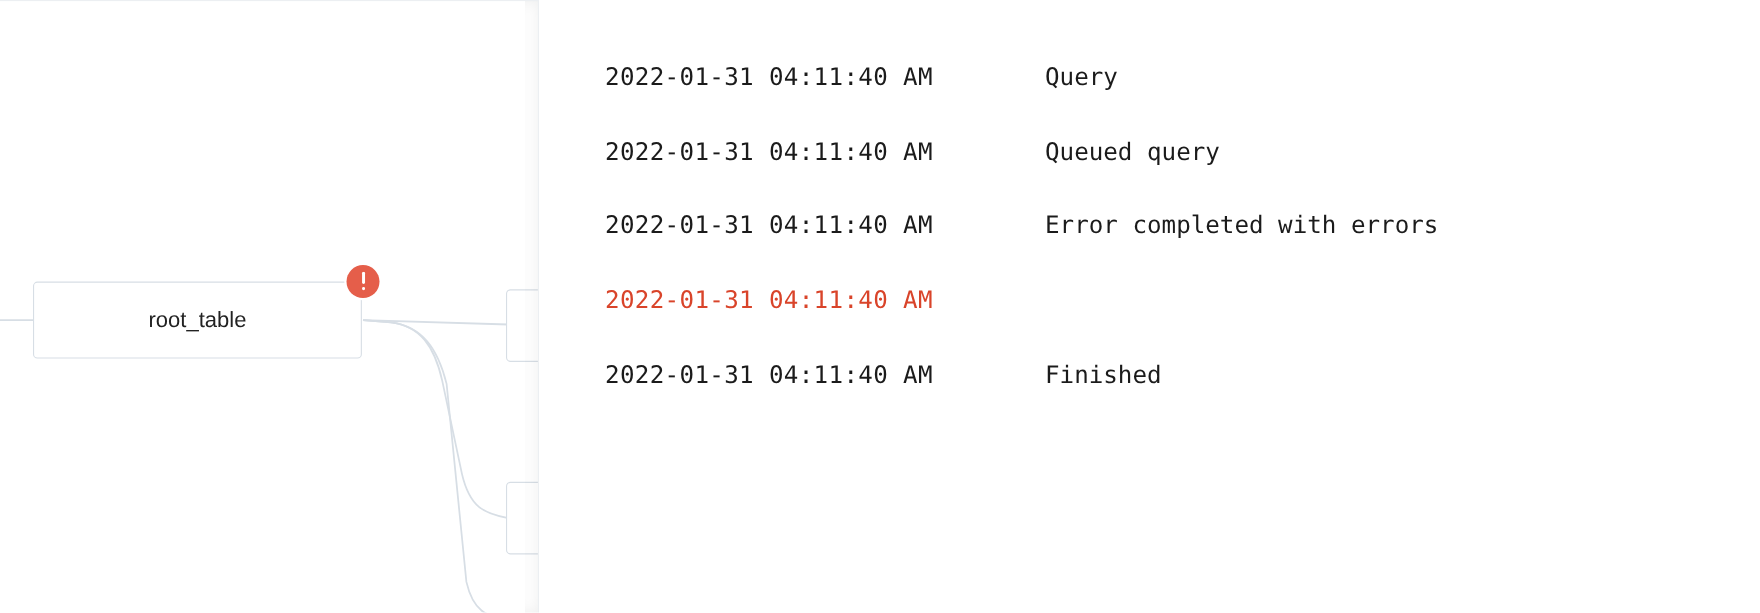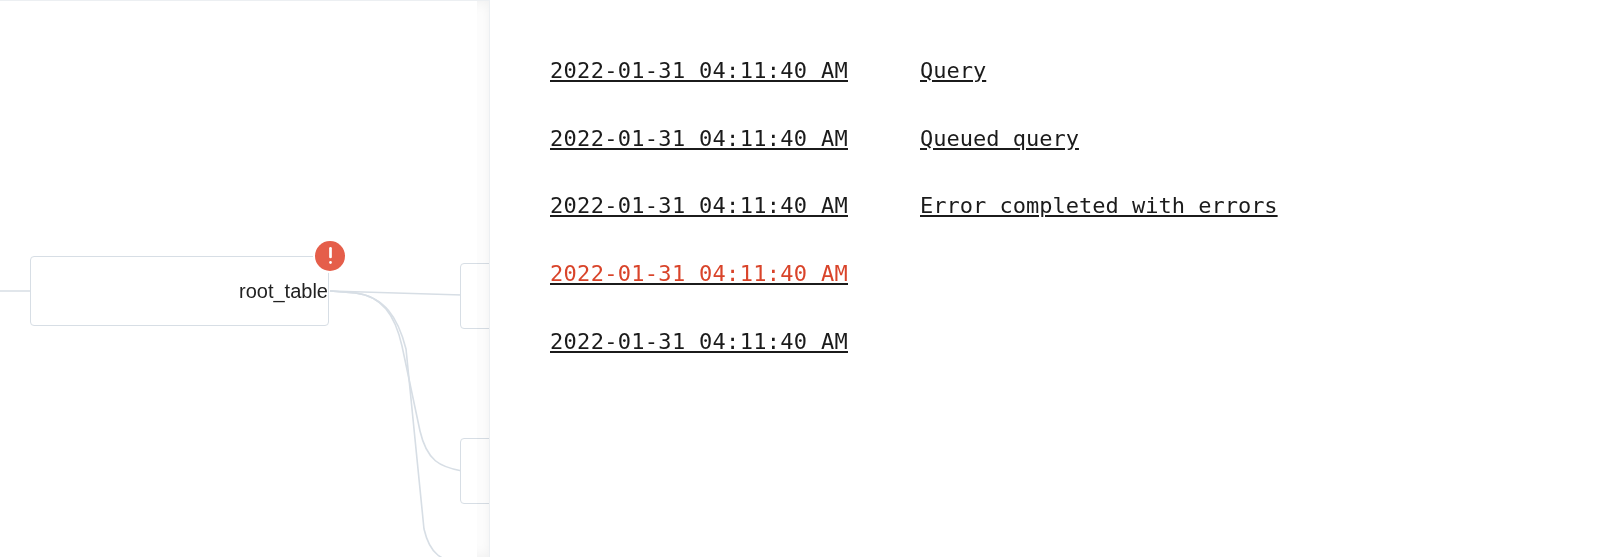--- a/index.html
+++ b/index.html
@@ -23,21 +23,21 @@
     }
     .canvas-svg { position: absolute; inset: 0; width: 100%; height: 100%; }
 
     .node {
       position: absolute;
       border: 1px solid #d7dee5;
       background: #fff;
       border-radius: 4px;
       display: flex;
       align-items: center;
-      justify-content: flex-end;
+      justify-content: center;
       font-size: 20px;
       color: #222;
     }
     .node-main { left: 30px; top: 255px; width: 299px; height: 70px; }
 
     .node-stub { position: absolute; border: 1px solid #d7dee5; background: #fff; border-radius: 4px; }
     .stub-a { left: 460px; top: 262px; width: 60px; height: 66px; }
     .stub-b { left: 460px; top: 437px; width: 60px; height: 66px; }
 
     .alert-badge {
@@ -56,22 +56,21 @@
       flex: 1;
       padding: 56px 40px 30px 60px;
       font-family: ui-monospace, "SF Mono", Menlo, Consolas, monospace;
       font-size: 22px;
       line-height: 1.35;
       color: #1b1b1b;
     }
     .log-row {
       display: flex;
       margin-bottom: 38px;
-      gap: 60px;
-      text-decoration: underline;
+      gap: 90px;
     }
     .log-row.err .ts, .log-row.err .msg { color: #d9442a; }
     .ts { white-space: pre; flex: 0 0 auto; min-width: 310px; letter-spacing: 0.3px; }
     .msg { flex: 1; white-space: pre-wrap; word-break: break-word; }
   </style>
 </head>
 <body>
 
 <div class="app">
 
@@ -111,16 +110,17 @@
       </div>
       <div class="log-row">
         <div class="ts">2022-01-31 04:11:40 AM</div>
         <div class="msg">Error completed with errors</div>
       </div>
       <div class="log-row err">
         <div class="ts">2022-01-31 04:11:40 AM</div>
       </div>
       <div class="log-row">
         <div class="ts">2022-01-31 04:11:40 AM</div>
+        <div class="msg">Finished</div>
       </div>
     </div>
 
 </div>
 
 </body></html>

